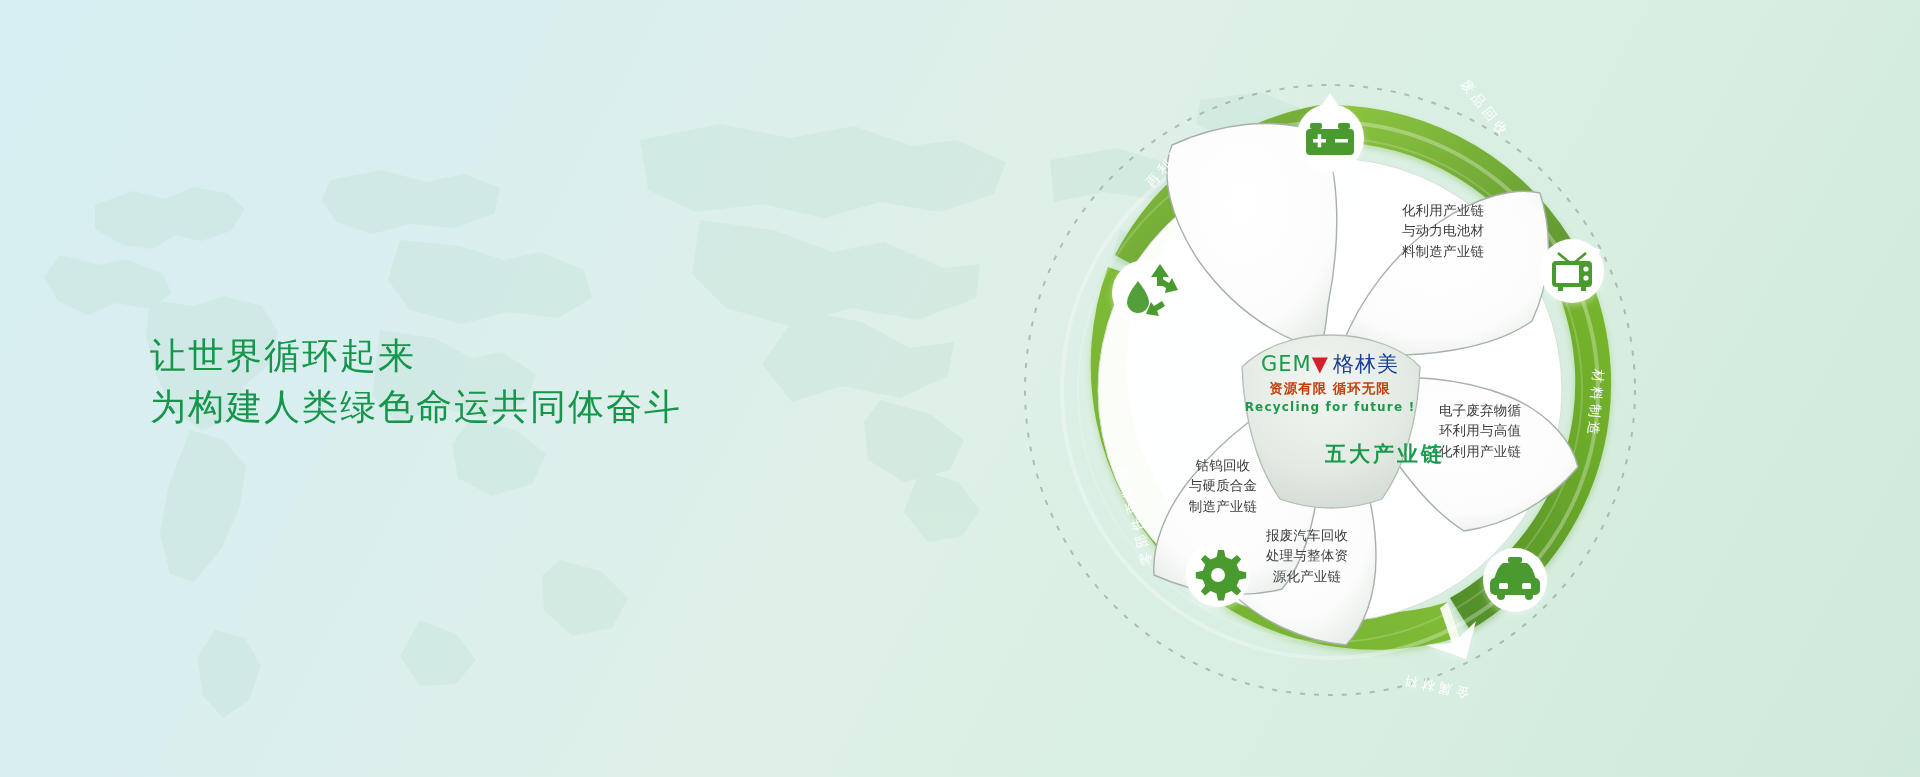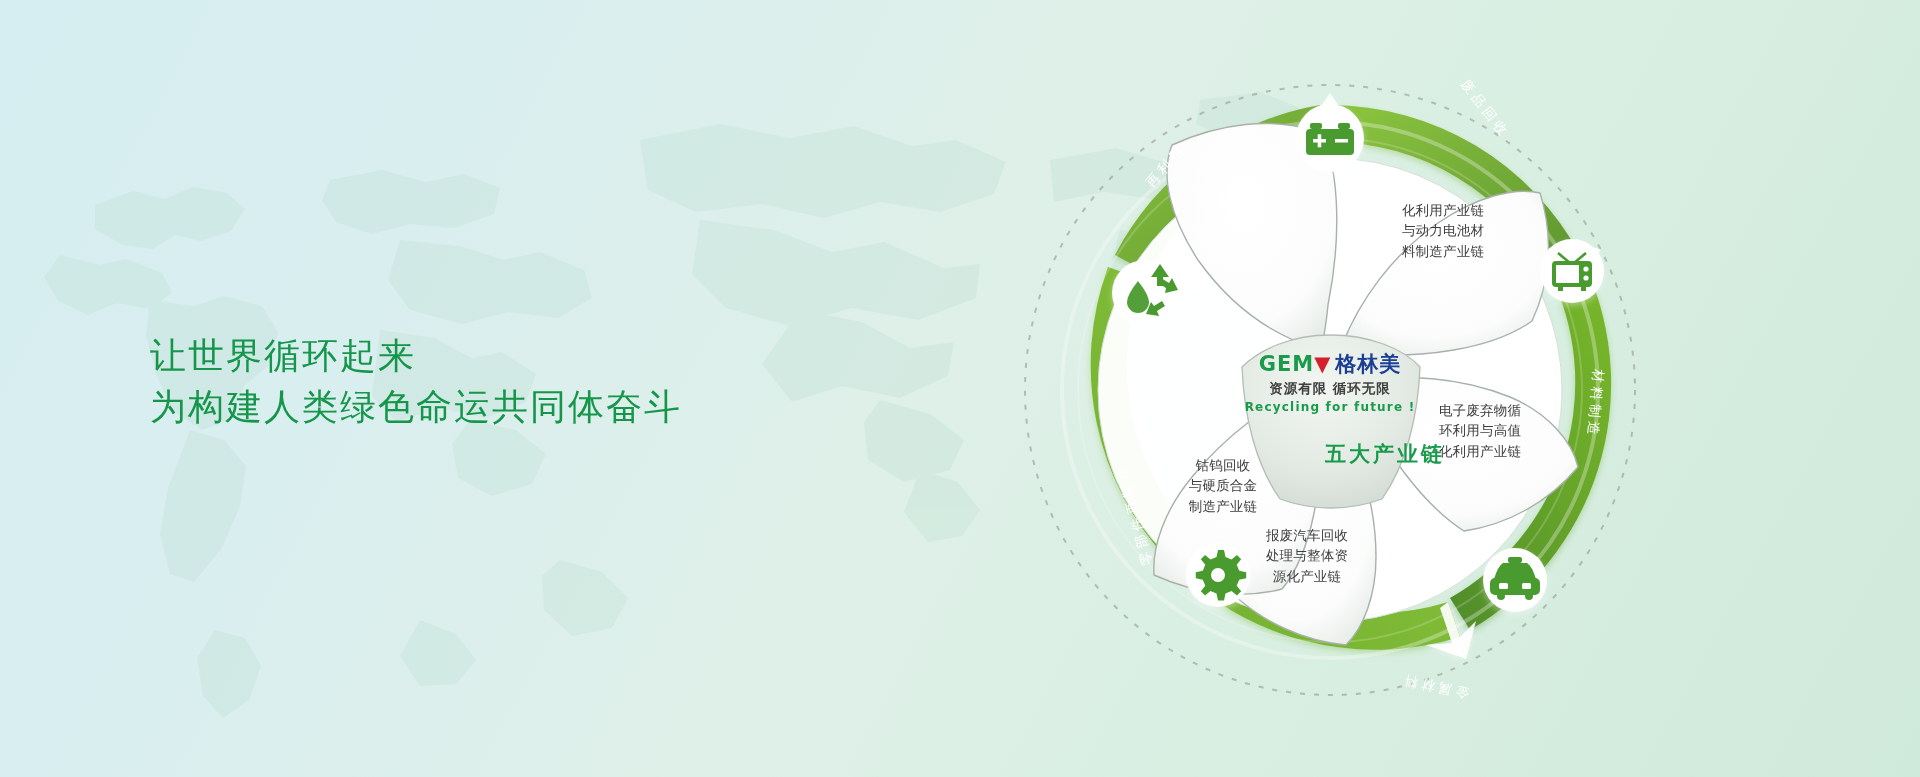--- a/index.html
+++ b/index.html
@@ -25,21 +25,21 @@
   #diagram { position:absolute; left:1020px; top:5px; width:620px; height:770px; }
   .dlabel {
     position:absolute; color:#3d3d3d; font-size:13.5px; line-height:1.5;
     text-align:center; letter-spacing:.2px; white-space:pre-line; font-weight:500;
   }
   .arclabel {
     position:absolute; color:#ffffff; font-size:13.5px; letter-spacing:4px;
     font-weight:500; white-space:nowrap; transform-origin:center center;
   }
   .centerlogo { position:absolute; text-align:center; width:230px; }
-  .cl-gem { font-size:21px; font-weight:bold; letter-spacing:1px; }
+  .cl-gem { font-size:21px; font-weight:normal; letter-spacing:1px; }
   .cl-cn  { font-size:13.5px; font-weight:bold; letter-spacing:1px; margin-top:2px; }
   .cl-en  { font-size:12px; font-weight:bold; color:#1a9b4c; letter-spacing:1.2px; margin-top:2px; }
   .cl-five{ font-size:21px; font-weight:bold; color:#1a9b4c; letter-spacing:3px; margin-top:26px;text-align:right; }
 </style>
 </head>
 <body>
 
 <svg id="worldmap" viewBox="0 0 1920 777" preserveAspectRatio="none">
   <g fill="#bfe0d4" opacity="0.85">
     <path d="M95 205 l38 -14 32 8 28 -12 34 6 18 16 -14 22 -30 10 -26 -6 -22 14 -30 -4 -28 -16z"></path>
@@ -257,21 +257,21 @@
 
   <div class="dlabel" style="left:128px; top:440px; width:150px;margin-top:10px;">钴钨回收
 与硬质合金
 制造产业链</div>
 
   
   <div class="centerlogo" style="left:195px; top:345px;">
     <div class="cl-gem">
       <span style="color:#1a9b4c;">GEM</span><span style="color:#d4202a;">▼</span><span style="color:#1b3f94; margin-left:4px;">格林美</span>
     </div>
-    <div class="cl-cn" style="color:#404040;">资源有限  循环无限</div>
+    <div class="cl-cn" style="color:#c2410c;">资源有限  循环无限</div>
     <div class="cl-en">Recycling for future !</div>
     <div class="cl-five">五大产业链</div>
   </div>
 
   
   <div class="arclabel" style="left:120px; top:152px; transform:rotate(-48deg);">再利用</div>
 
   <div class="arclabel" style="left:430px; top:95px; transform:rotate(52deg);">废品回收</div>
 
   <div class="arclabel" style="left:540px; top:390px; transform:rotate(95deg);">材料制造</div>

